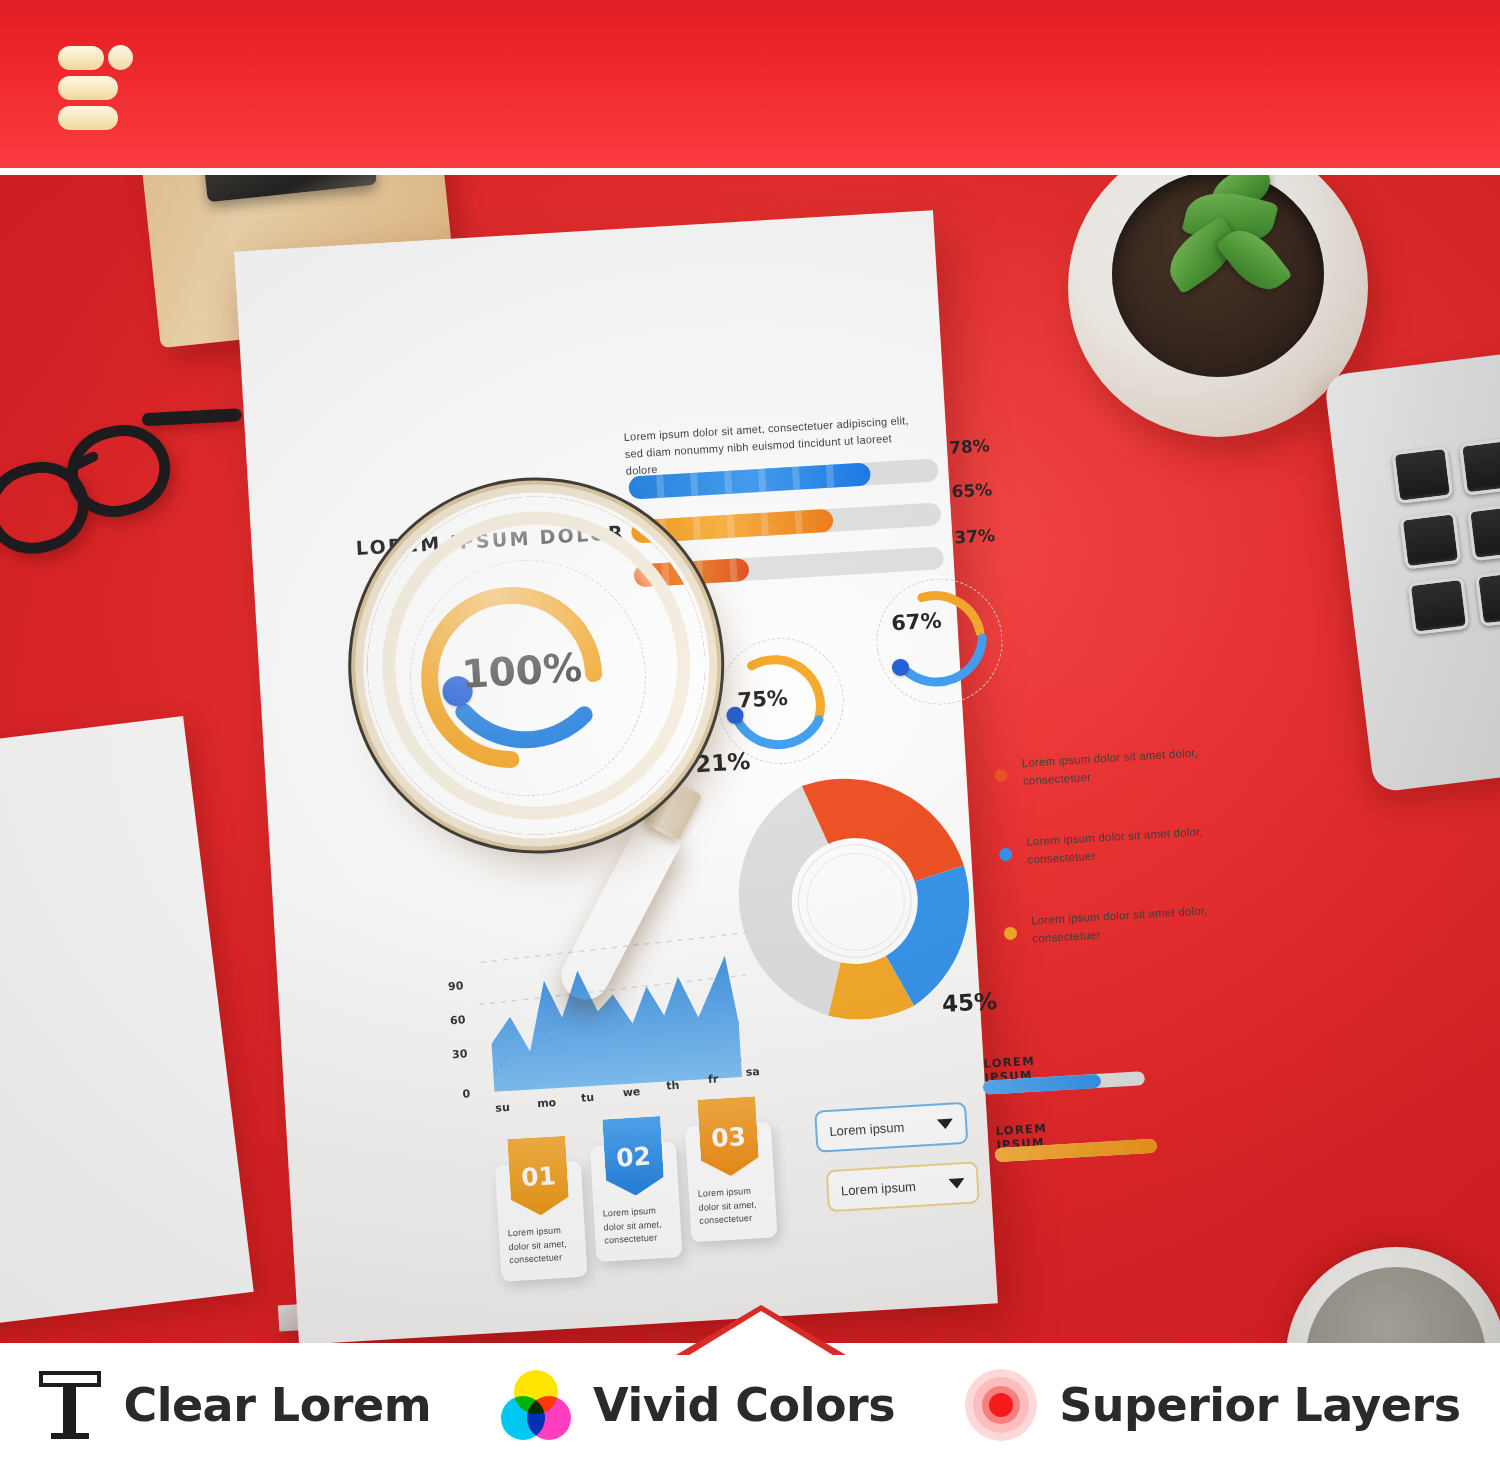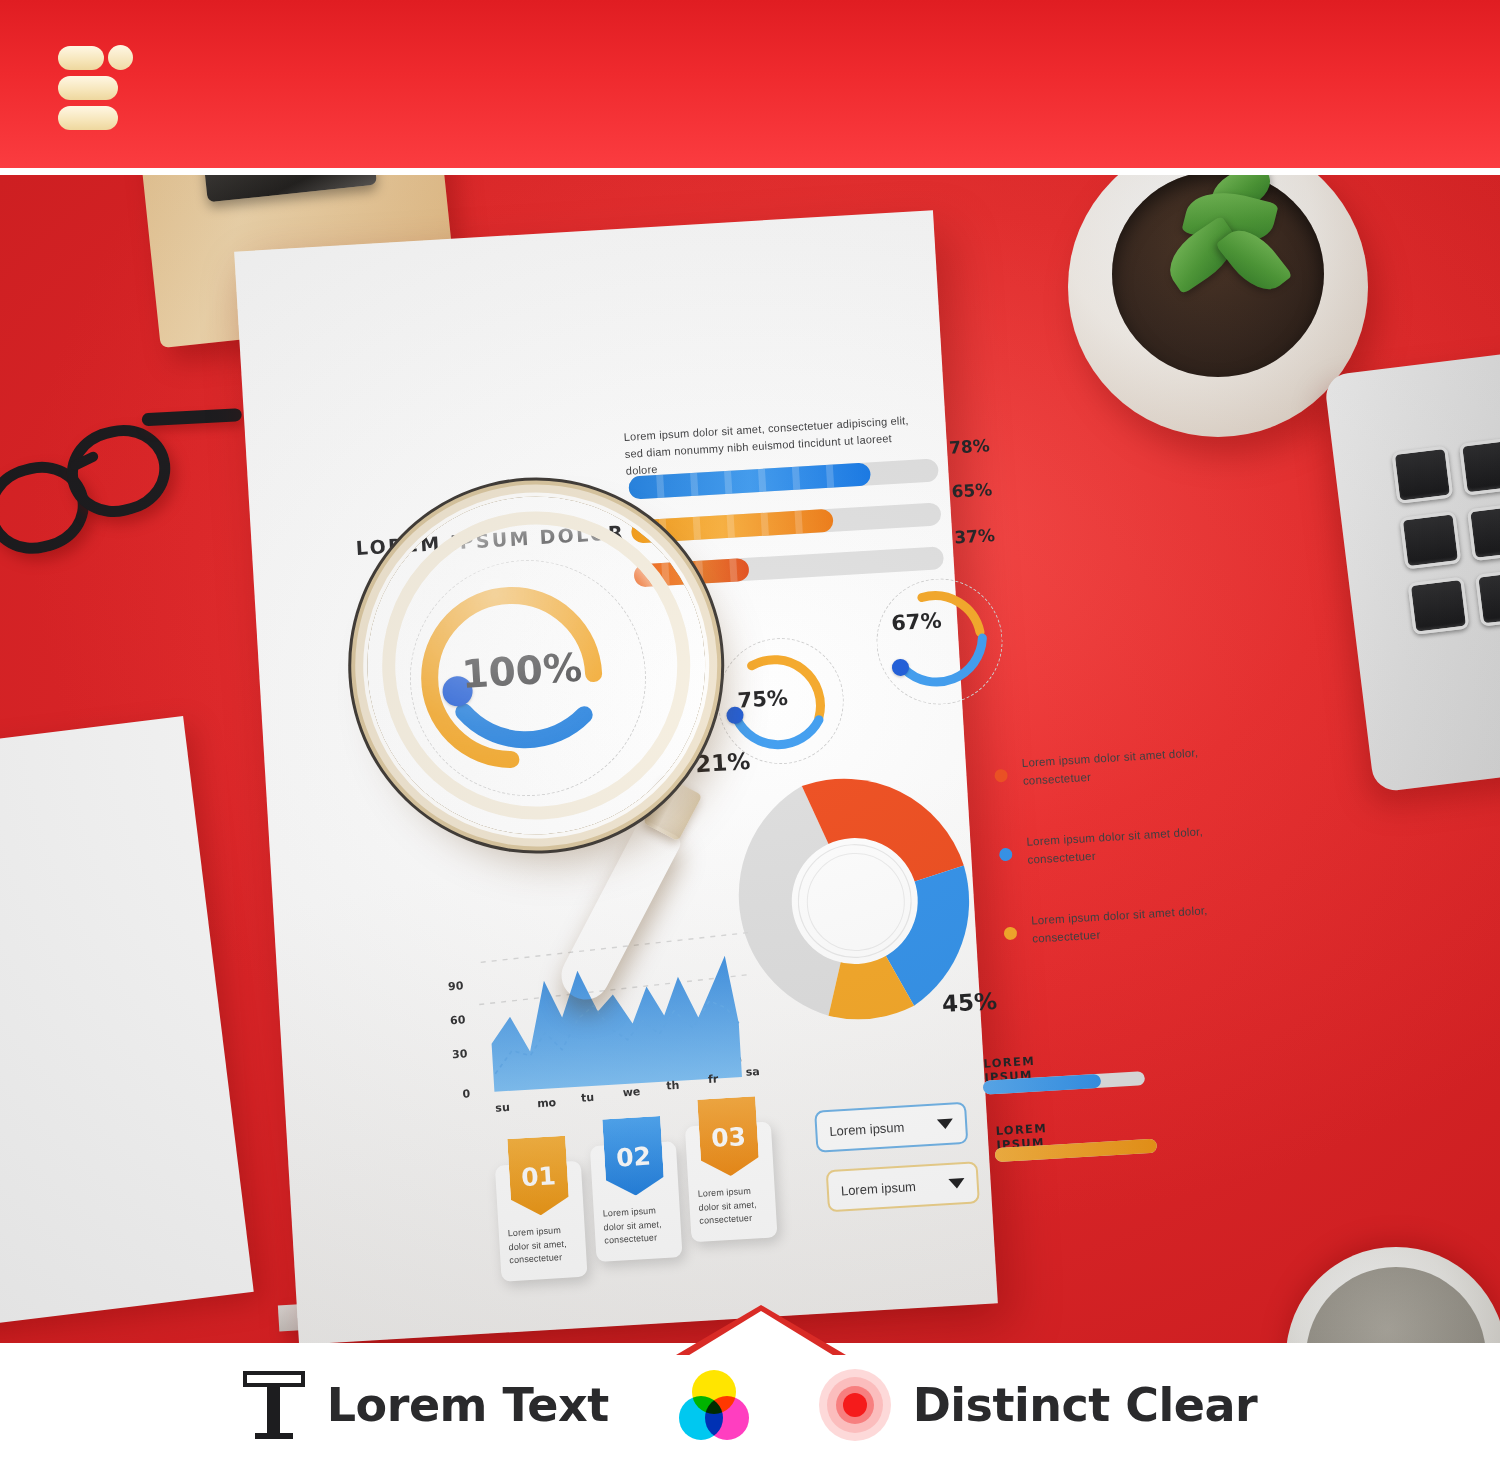--- a/index.html
+++ b/index.html
@@ -506,35 +506,36 @@
   <div class="notch"></div>
 
   <div class="features">
 
     <div class="feat">
       <div class="ico-text">
         <span class="tbar"></span>
           <span class="tstem"></span>
           <span class="tfoot"></span>
       </div>
-      <div class="feat-label">Lorem Text</div>
+      <div class="feat-label">Clear Lorem</div>
     </div>
 
     <div class="feat">
       <div class="ico-color">
         <span class="cy"></span>
           <span class="cc"></span>
           <span class="cm"></span>
       </div>
+      <div class="feat-label">Vivid Colors</div>
     </div>
 
     <div class="feat">
       <div class="ico-layers">
         <span class="l1"></span>
           <span class="l2"></span>
           <span class="l3"></span>
           <span class="l4"></span>
       </div>
-      <div class="feat-label">Distinct Clear</div>
+      <div class="feat-label">Superior Layers</div>
     </div>
 
   </div>
 </div>
 
 </body></html>

